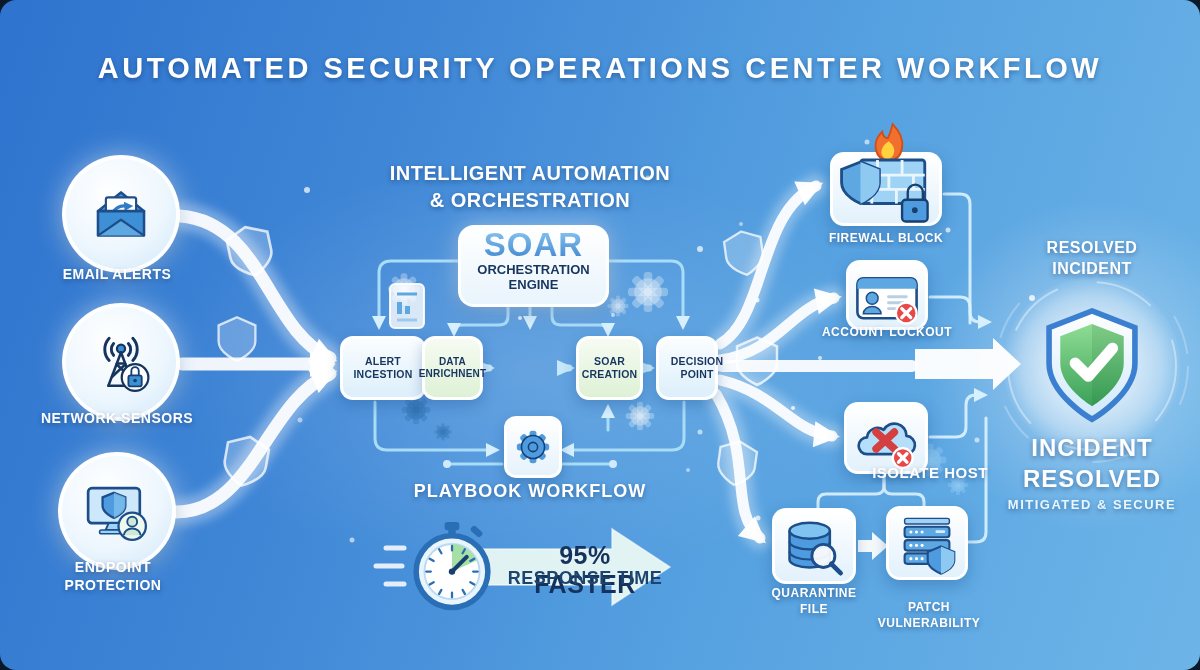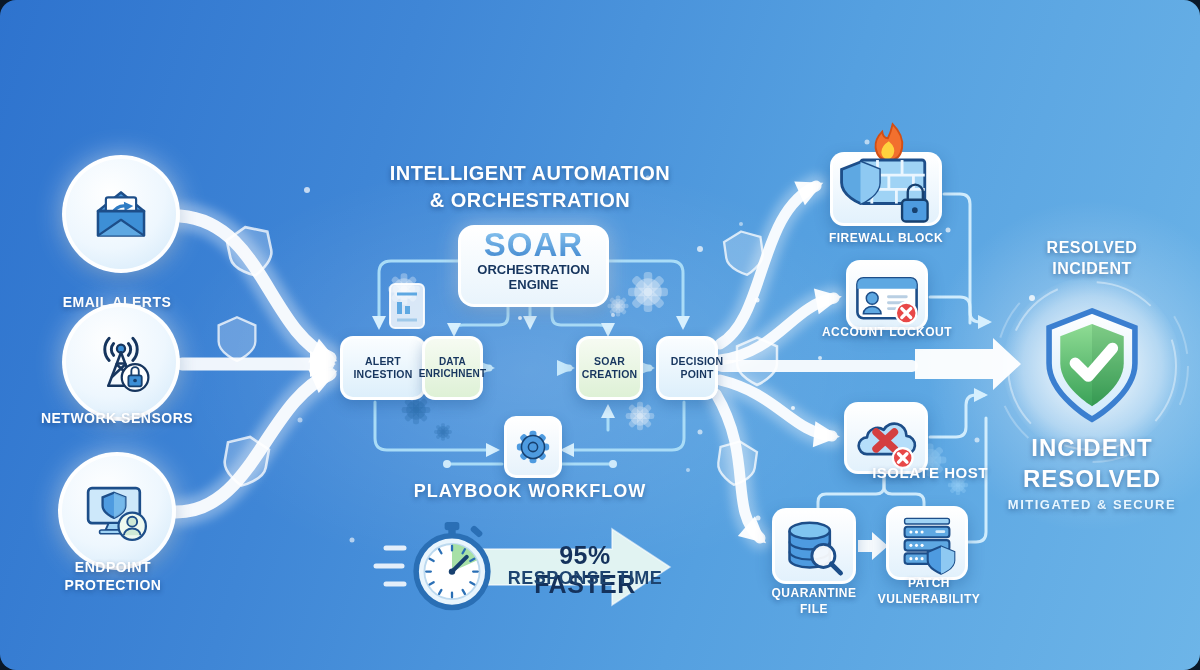--- a/index.html
+++ b/index.html
@@ -188,32 +188,33 @@
       <circle cx="700" cy="432" r="2.5" opacity=".6"></circle>
         <circle cx="758" cy="518" r="2.5" opacity=".7"></circle>
       <circle cx="977" cy="440" r="2.5" opacity=".6"></circle>
         <circle cx="1063" cy="483" r="2" opacity=".7"></circle>
       <circle cx="793" cy="408" r="2" opacity=".8"></circle>
         <circle cx="741" cy="224" r="2" opacity=".5"></circle>
       <circle cx="688" cy="470" r="2" opacity=".5"></circle>
     </g>
   </svg>
 
+  <div class="t" style="left:0;top:52px;width:1200px;font-size:29px;letter-spacing:3.5px;">AUTOMATED SECURITY OPERATIONS CENTER WORKFLOW</div>
 
   <div class="src" style="left:62px;top:155px;">
     <svg class="icon" width="72" height="72" viewBox="0 0 100 100">
       <polygon points="18,46 50,20 82,46" fill="#4e9be0" stroke="#1d4e89" stroke-width="3.5" stroke-linejoin="round"></polygon>
       <rect x="29" y="27" width="42" height="32" rx="3" fill="#ffffff" stroke="#1d4e89" stroke-width="3"></rect>
       <path d="M37,50 Q45,37 57,39" fill="none" stroke="#2f7cc4" stroke-width="4.5" stroke-linecap="round"></path>
       <polygon points="54,33 67,39 55,46" fill="#2f7cc4"></polygon>
       <polygon points="18,46 82,46 82,80 18,80" fill="#3d8fd6" stroke="#1d4e89" stroke-width="3.5" stroke-linejoin="round"></polygon>
       <path d="M18,80 L50,58 L82,80" fill="#5ea8e2" stroke="#1d4e89" stroke-width="3" stroke-linejoin="round"></path>
     </svg>
   </div>
-  <div class="t" style="left:37px;top:266px;width:160px;font-size:14px;letter-spacing:.5px;margin-top:28px;">EMAIL ALERTS</div>
+  <div class="t" style="left:37px;top:266px;width:160px;font-size:14px;letter-spacing:.5px;">EMAIL ALERTS</div>
 
   <div class="src" style="left:62px;top:303px;">
     <svg class="icon" width="74" height="74" viewBox="0 0 100 100">
       <path d="M34,18 A22,22 0 0 0 34,48" fill="none" stroke="#16355e" stroke-width="4" stroke-linecap="round"></path>
       <path d="M40,25 A12,12 0 0 0 40,41" fill="none" stroke="#16355e" stroke-width="4" stroke-linecap="round"></path>
       <path d="M66,18 A22,22 0 0 1 66,48" fill="none" stroke="#16355e" stroke-width="4" stroke-linecap="round"></path>
       <path d="M60,25 A12,12 0 0 1 60,41" fill="none" stroke="#16355e" stroke-width="4" stroke-linecap="round"></path>
       <circle cx="50" cy="32" r="5.5" fill="#3d8fd6" stroke="#16355e" stroke-width="3"></circle>
       <g stroke="#16355e" stroke-width="3.5" stroke-linecap="round">
         <line x1="50" y1="37" x2="33" y2="82"></line>
@@ -384,21 +385,21 @@
         <circle cx="35" cy="50.5" r="2.2"></circle>
         <circle cx="43" cy="50.5" r="2.2"></circle>
     <circle cx="27" cy="69.5" r="2.2"></circle>
         <circle cx="35" cy="69.5" r="2.2"></circle>
         <circle cx="43" cy="69.5" r="2.2"></circle>
       </g>
     <rect x="62" y="29" width="14" height="4" rx="2" fill="#d5ecfb"></rect>
     <path d="M70,52 L89,60 V72 C89,84 70,91 70,91 C70,91 51,84 51,72 V60 Z" fill="#4e9be0" stroke="#1d4e89" stroke-width="3"></path>
     <path d="M70,52 L89,60 V72 C89,84 70,91 70,91 Z" fill="#8ec9f2"></path>
   </svg>
-  <div class="t" style="left:859px;top:576px;width:140px;font-size:12px;line-height:1.3;letter-spacing:.5px;">PATCH
+  <div class="t" style="left:859px;top:600px;width:140px;font-size:12px;line-height:1.3;letter-spacing:.5px;">PATCH
 VULNERABILITY</div>
 
   <div class="t" style="left:1012px;top:238px;width:160px;font-size:16px;line-height:1.3;letter-spacing:.5px;">RESOLVED
 INCIDENT</div>
 
   <svg class="abs icon" style="left:1036px;top:305px;" width="112" height="122" viewBox="0 0 120 130">
     <defs>
       <linearGradient id="shOut" x1="0" y1="0" x2="0" y2="1">
         <stop offset="0" stop-color="#ffffff"></stop>
           <stop offset="1" stop-color="#cfe9fb"></stop>

